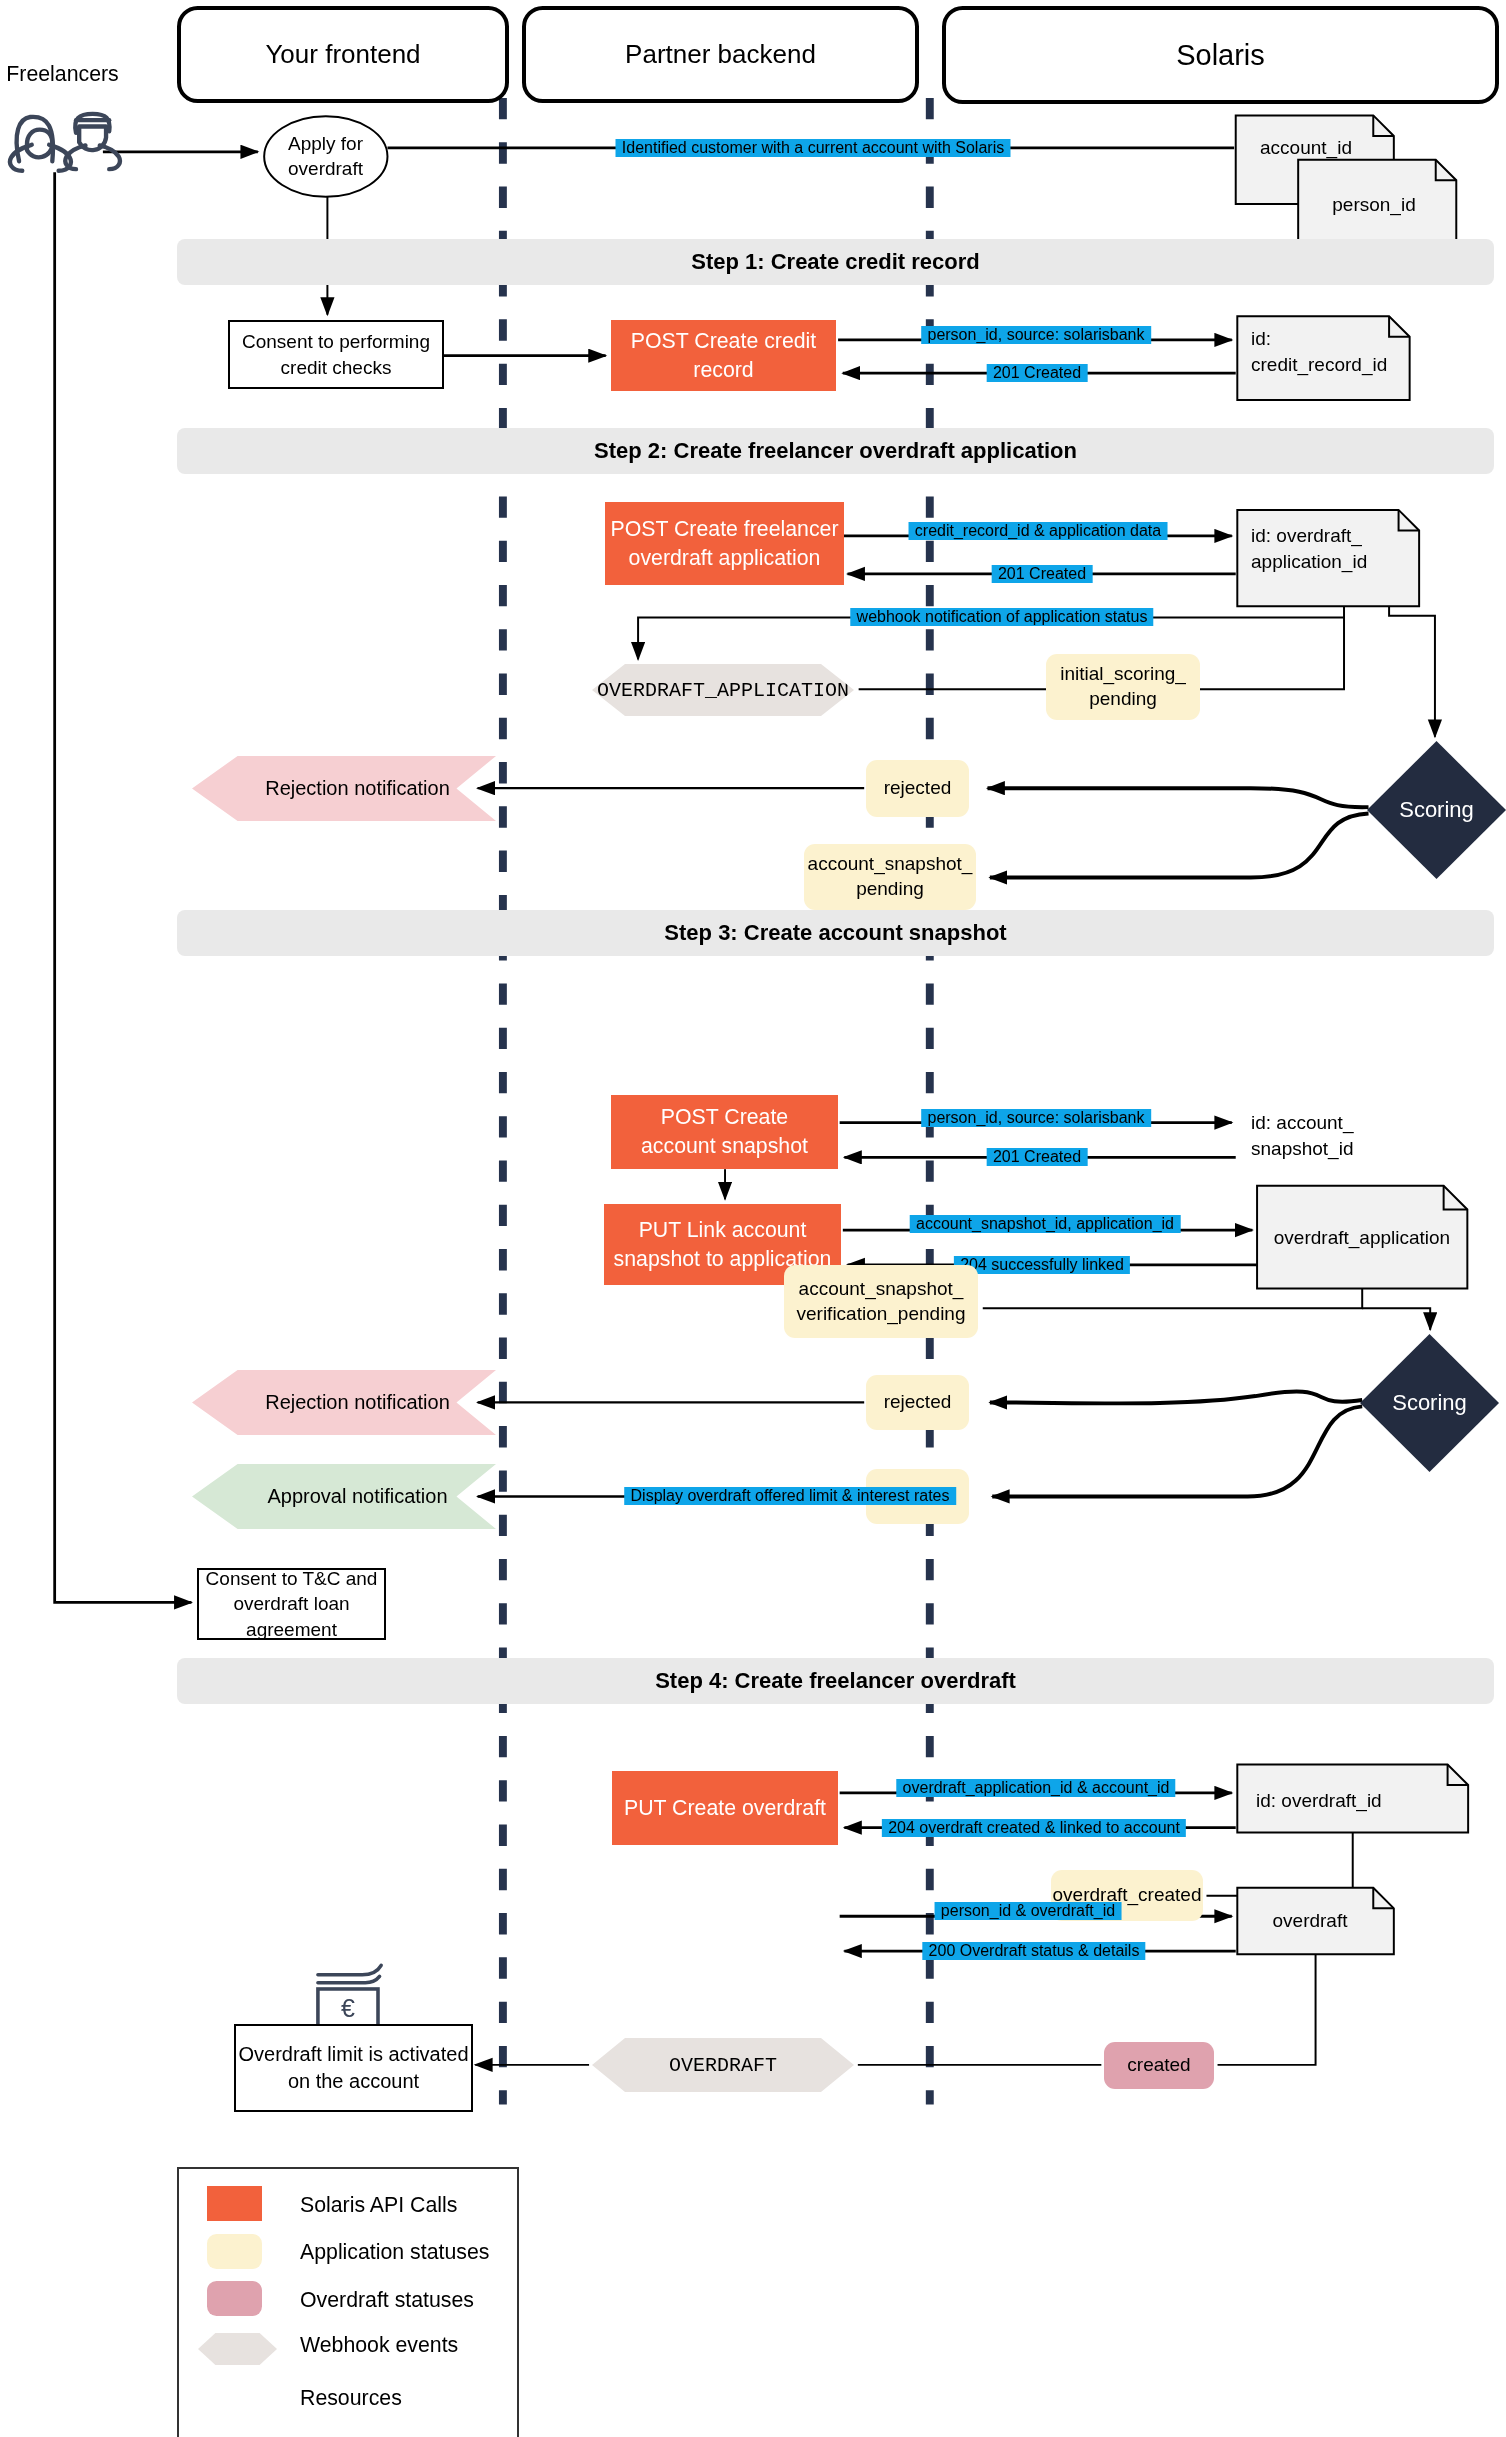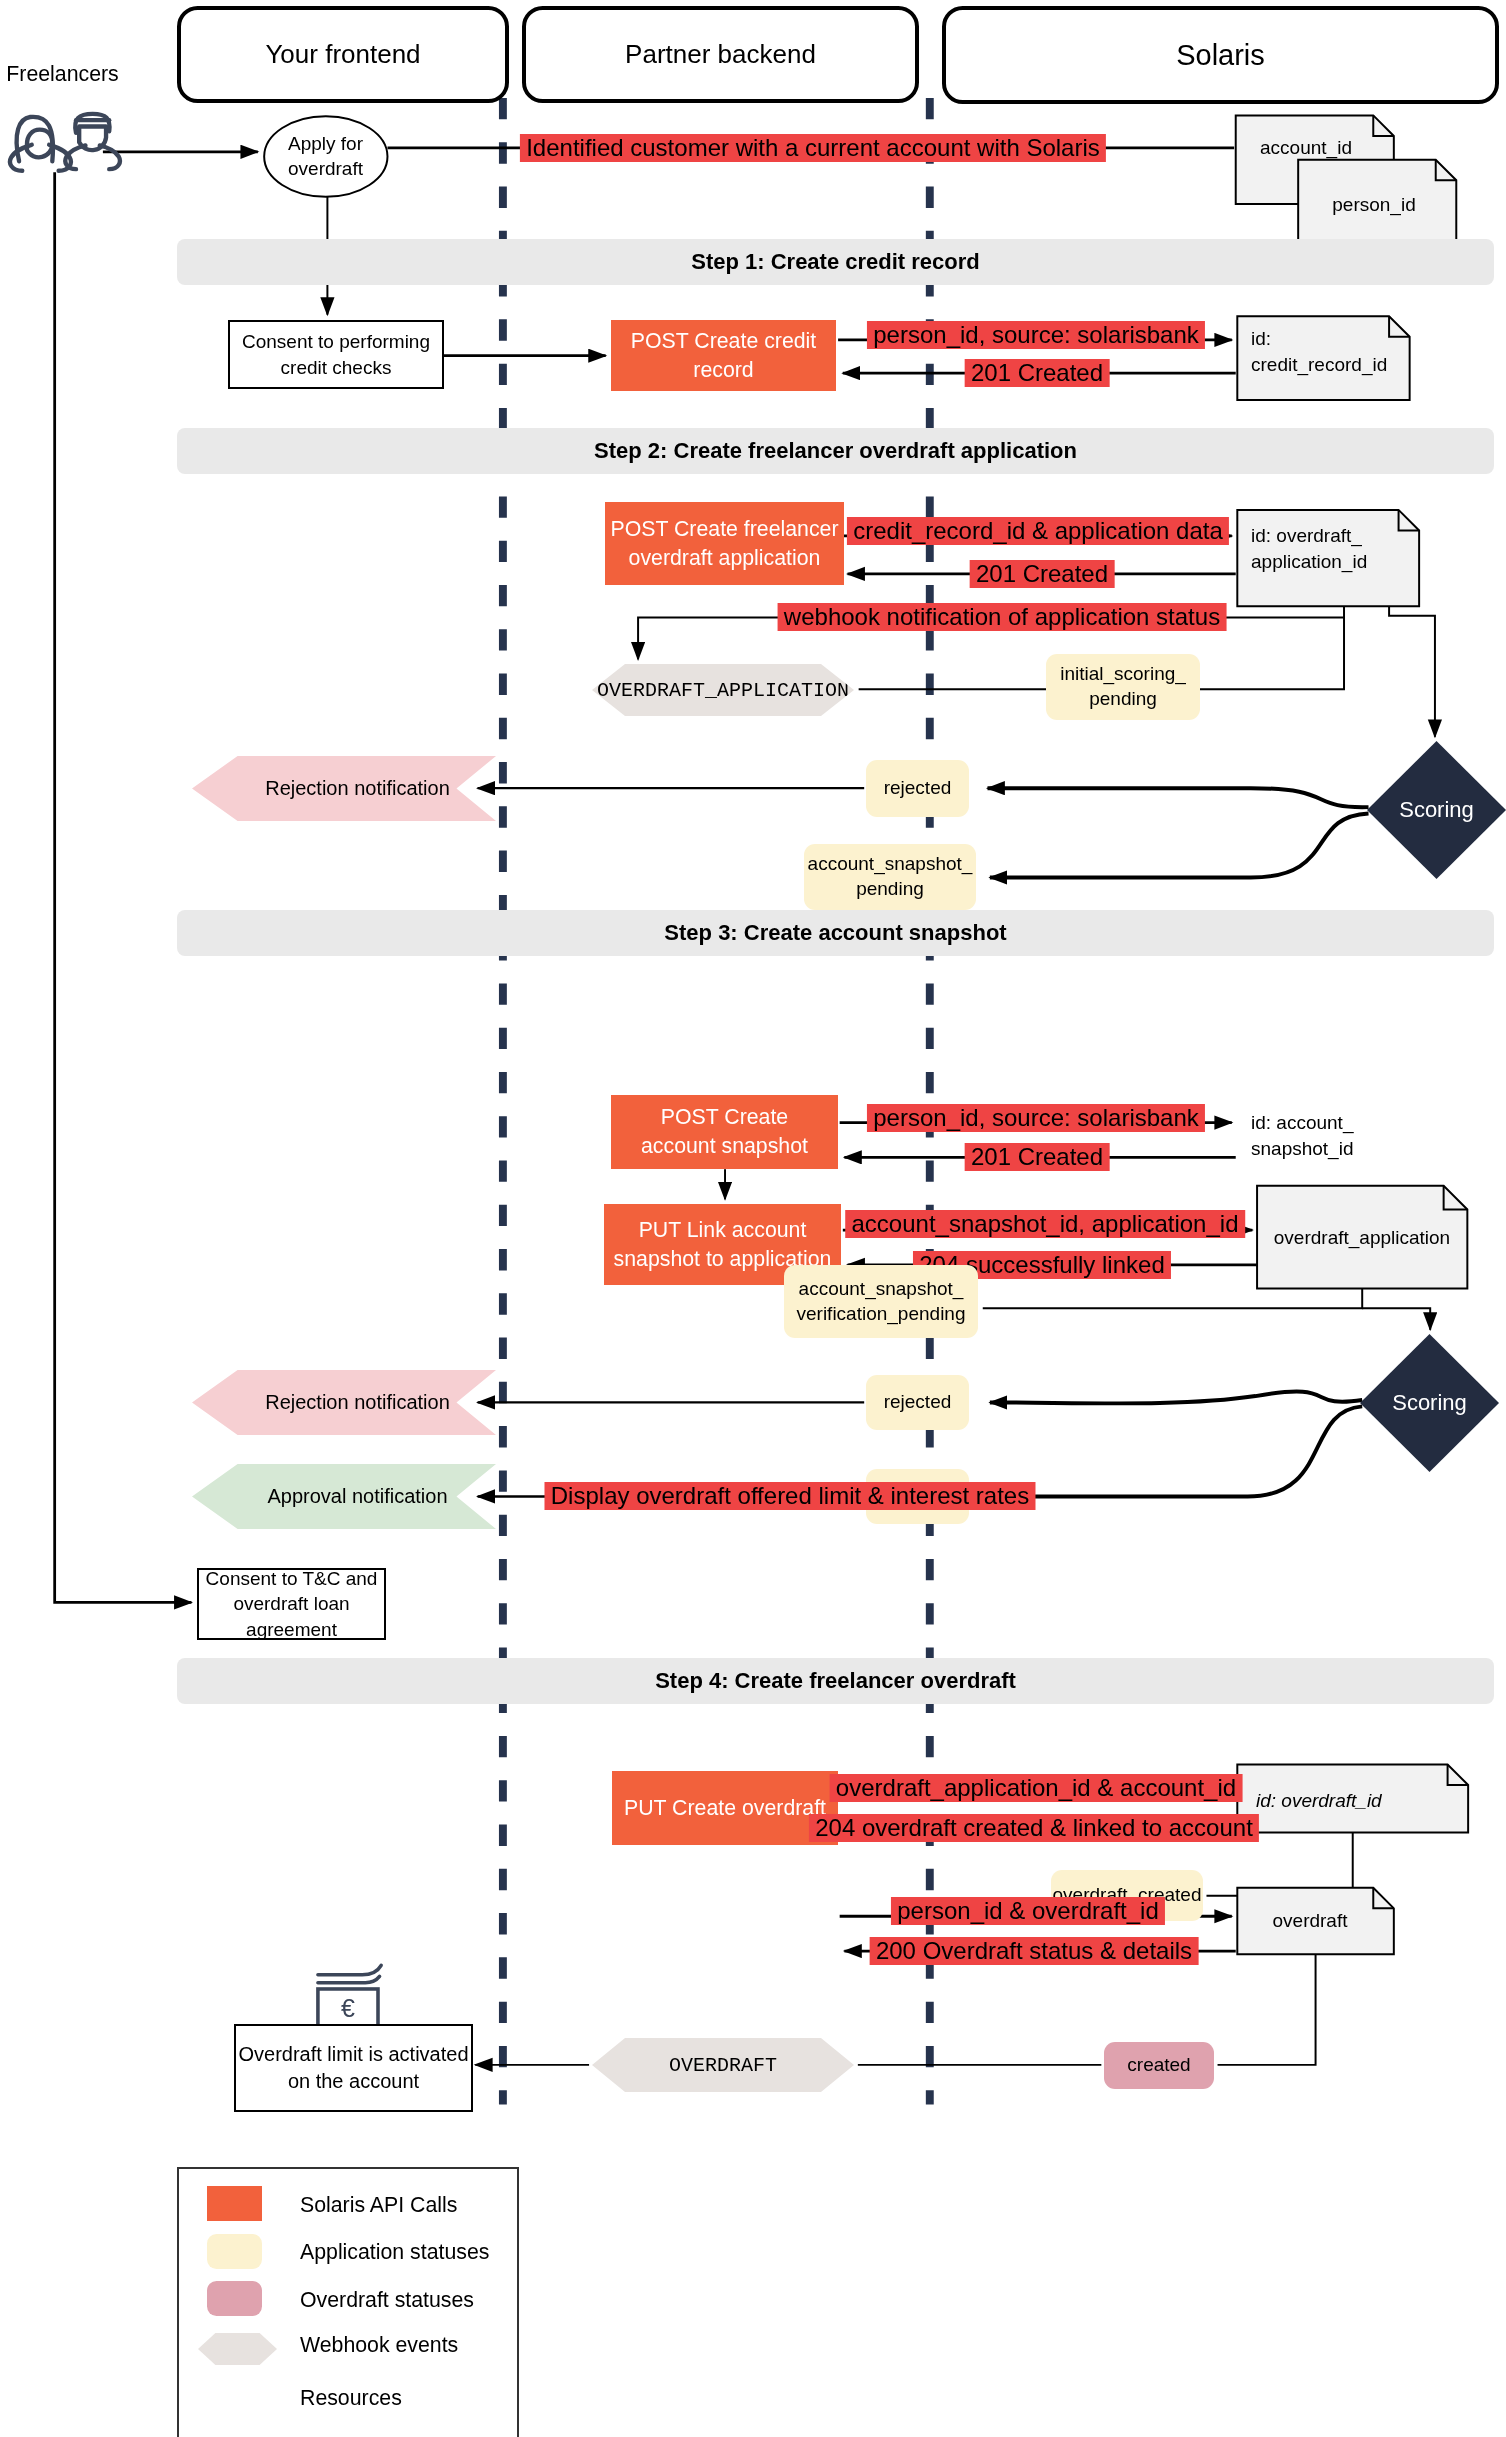--- a/index.html
+++ b/index.html
@@ -15,21 +15,21 @@
   .status{background:#FCF2CF;border-radius:11px;font-size:19px;line-height:1.3;}
   .status.rose{background:#DFA2AE;}
   .callout{clip-path:polygon(0 50%,15% 0,100% 0,87% 50%,100% 100%,15% 100%);
            font-size:20px;padding-left:27px;}
   .callout.pink{background:#F6CFD2;}
   .callout.green{background:#D6E8D5;}
   .hex{background:#E7E2DF;font-family:"Liberation Mono","DejaVu Sans Mono",monospace;font-size:20px;
        clip-path:polygon(33px 0,calc(100% - 33px) 0,100% 50%,calc(100% - 33px) 100%,33px 100%,0 50%);}
   .diamond{background:#232C40;color:#fff;font-size:22px;
            clip-path:polygon(50% 0,100% 50%,50% 100%,0 50%);}
-  .lbl{transform:translate(-50%,-50%);background:#ef4444;font-size:24px;white-space:nowrap;padding:0 6.3px;}
+  .lbl{transform:translate(-50%,-50%);background:#0ea5e9;font-size:16px;white-space:nowrap;padding:0 6.3px;}
   .notetext{font-size:19px;line-height:1.35;}
   .ellipse-label{font-size:19px;line-height:1.3;}
   .actor-label{font-size:21.3px;}
   .legendbox{border:2.4px solid #333;background:#fff;}
   .legend-label{font-size:21.3px;}
   .sw{position:absolute;}
   .sw-api{background:#F2613C;}
   .sw-status{background:#FCF2CF;border-radius:9.5px;}
   .sw-rose{background:#DFA2AE;border-radius:9.5px;}
   .sw-hex{background:#E7E2DF;clip-path:polygon(22% 0,78% 0,100% 50%,78% 100%,22% 100%,0 50%);}
@@ -252,21 +252,21 @@
   <div class="abs lbl" style="left:790px;top:1496px;">Display overdraft offered limit &amp; interest rates</div>
   <div class="abs cc tx consent" style="left:197px;top:1568px;width:185px;height:68px;">Consent to T&amp;C and
 overdraft loan agreement</div>
 
   <div class="abs cc banner" style="left:177px;top:1658px;width:1317px;height:46px;">
     <span>Step 4: Create freelancer overdraft</span>
   </div>
   <div class="abs cc tx api" style="left:612px;top:1771px;width:226px;height:74px;">PUT Create overdraft</div>
   <div class="abs lbl" style="left:1036px;top:1788px;">overdraft_application_id &amp; account_id</div>
   <div class="abs lbl" style="left:1034px;top:1828px;">204 overdraft created &amp; linked to account</div>
-  <div class="abs notetext" style="left:1256px;top:1788px;width:198px;font-style:italic;">id: overdraft_id</div>
+  <div class="abs notetext" style="left:1256px;top:1788px;width:198px;">id: overdraft_id</div>
   <div class="abs cc tx status" style="left:1051px;top:1870px;width:152px;height:51px;">overdraft_created</div>
   <div class="abs lbl" style="left:1028px;top:1911px;">person_id &amp; overdraft_id</div>
   <div class="abs lbl" style="left:1034px;top:1951px;">200 Overdraft status &amp; details</div>
   <div class="abs cc notetext" style="left:1243px;top:1899px;width:134px;height:44px;">overdraft</div>
   <div class="abs cc hex" style="left:592px;top:2038px;width:262px;height:54px;">
     <span>OVERDRAFT</span>
   </div>
   <div class="abs cc tx status rose" style="left:1104px;top:2042px;width:110px;height:47px;">created</div>
   <div class="abs cc tx consent" style="left:234px;top:2024px;width:235px;height:84px;border-width:2.4px;font-size:20px;">Overdraft limit is activated
 on the account</div>

